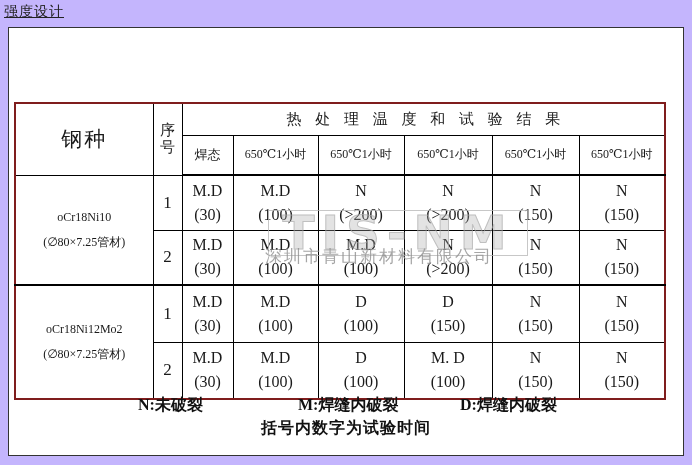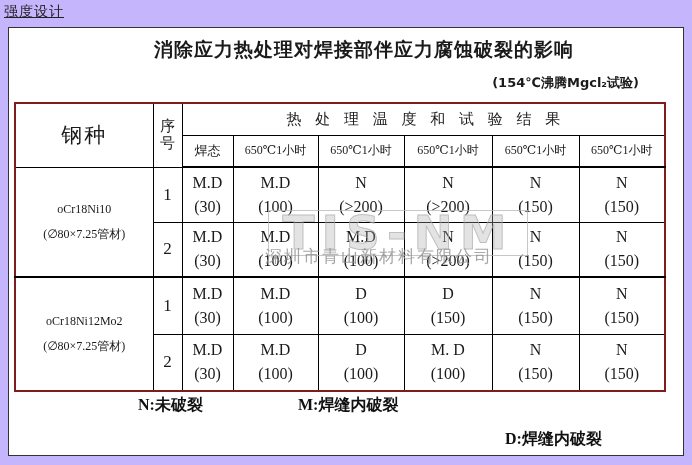--- a/index.html
+++ b/index.html
@@ -29,38 +29,38 @@
   }
   table.results{
     position:absolute;left:5px;top:74px;width:650px;height:288px;
     border-collapse:collapse;table-layout:fixed;
     border:2px solid #7f1d1d;
   }
   table.results td{
     border:1px solid #000;text-align:center;vertical-align:middle;
     padding:0;color:#1a1a1a;overflow:hidden;
   }
-  tr.h1{height:32px;} tr.h2{height:32px;}
+  tr.h1{height:32px;} tr.h2{height:40px;}
   tr.r1,tr.r2{height:55px;} tr.r3,tr.r4{height:57px;}
   td.steel-h{font-size:21px;text-align:left;padding-left:10px;letter-spacing:2px;}
   td.seq-h{font-size:15px;line-height:17px;}
   td.seq-h div{width:1.1em;margin:0 auto;word-break:break-all;}
   td.group-h{font-size:15px;text-align:left;padding-left:14px;word-spacing:10px;border-bottom:2px solid #000;}
   tr.h2 td{font-size:12px;border-bottom:2px solid #000;}
   tr.h2 td.weld-h{font-size:13px;}
   td.seq-col{border-right:2px solid #000;font-size:17px;}
   td.seq-h{border-right:2px solid #000;}
   td.steel-cell{text-align:left;padding:2px 4px 2px 8px;font-size:12px;line-height:23px;}
   td.steel-cell .spec{margin-top:2px;}
   td.val{font-size:16px;line-height:24px;}
   tr.block-start td{border-top:2px solid #000;}
   td.thick-left{border-left:2px solid #000;}
   .legend{position:absolute;left:0;top:367px;width:674px;height:24px;font-weight:bold;font-size:16px;}
   .legend span{position:absolute;top:0;white-space:nowrap;}
-  .legend .l0{left:129px;} .legend .l1{left:289px;} .legend .l2{left:496px;margin-top:34px;}
+  .legend .l0{left:129px;} .legend .l1{left:289px;} .legend .l2{left:451px;}
   .legend-note{
     position:absolute;left:0;top:390px;width:674px;text-align:center;
     font-weight:bold;font-size:16px;letter-spacing:1px;
   }
   .wm-box{
     position:absolute;left:259px;top:182px;width:258px;height:44px;
     border:1px solid #b5b5b5;opacity:.75;pointer-events:none;
     display:flex;align-items:flex-end;justify-content:center;overflow:visible;
   }
   .wm-logo{
@@ -76,22 +76,20 @@
     pointer-events:none;white-space:nowrap;
   }
 </style>
 </head>
 <body>
 
 <div class="page">
   <div class="page-label">强度设计</div>
 
   <div class="frame">
-    <div class="doc-title">消除应力热处理对焊接部伴应力腐蚀破裂的影响</div>
-    <div class="doc-subtitle">(154℃沸腾Mgcl₂试验)</div>
 
     <table class="results">
       <colgroup>
         <col style="width:138px">
           <col style="width:29px">
           <col style="width:51px">
         <col style="width:85px">
           <col style="width:86px">
           <col style="width:88px">
         <col style="width:87px">
@@ -232,19 +230,20 @@
             </td>
         </tr>
       </tbody>
     </table>
 
     <div class="legend">
       <span class="l0">N:未破裂</span>
       <span class="l1">M:焊缝内破裂</span>
       <span class="l2">D:焊缝内破裂</span>
     </div>
+    <div class="legend-note">括号内数字为试验时间</div>
 
     <div class="wm-box">
       <span class="wm-logo">TIS-NM</span>
     </div>
     <div class="wm-company">深圳市青山新材料有限公司</div>
   </div>
 </div>
 
 </body></html>

